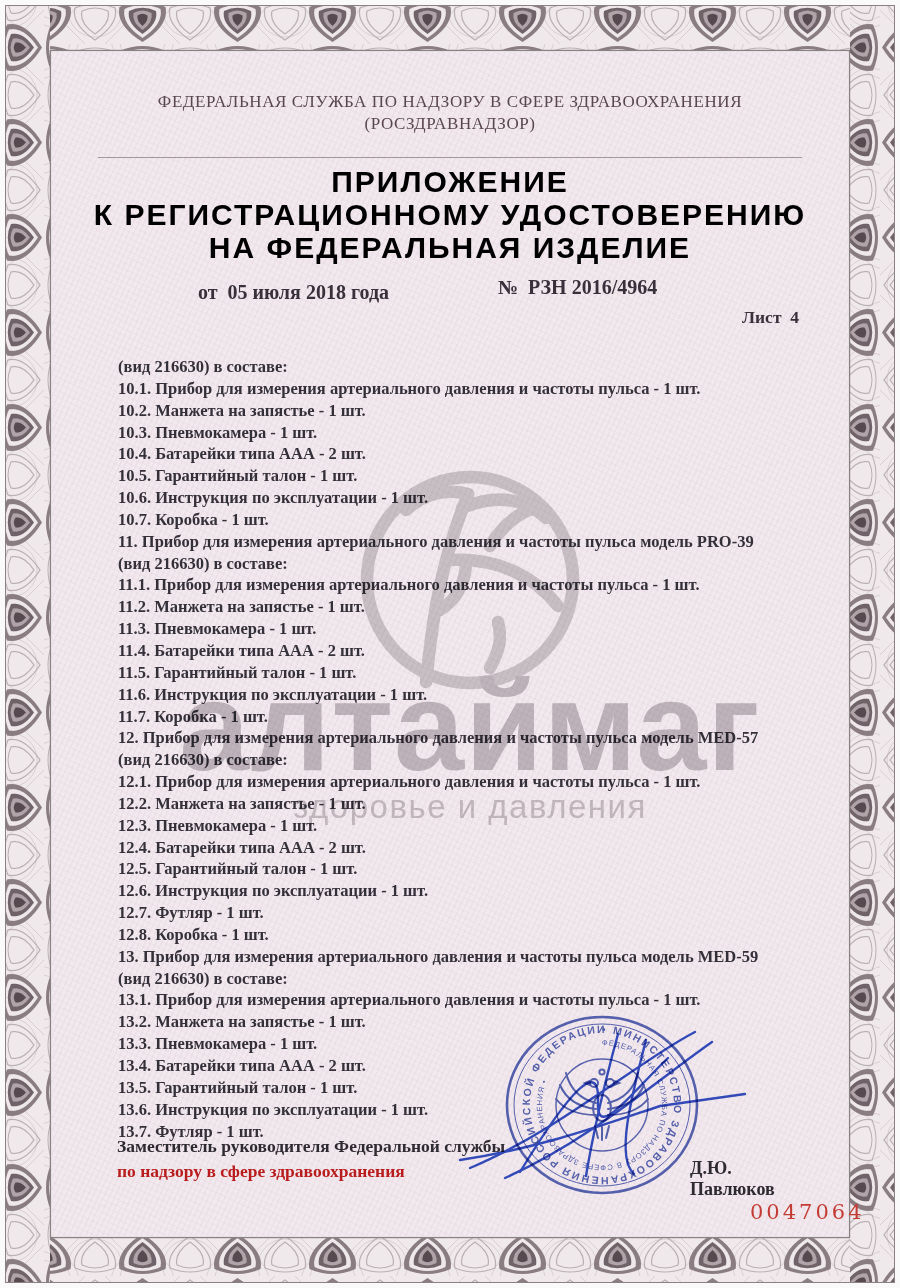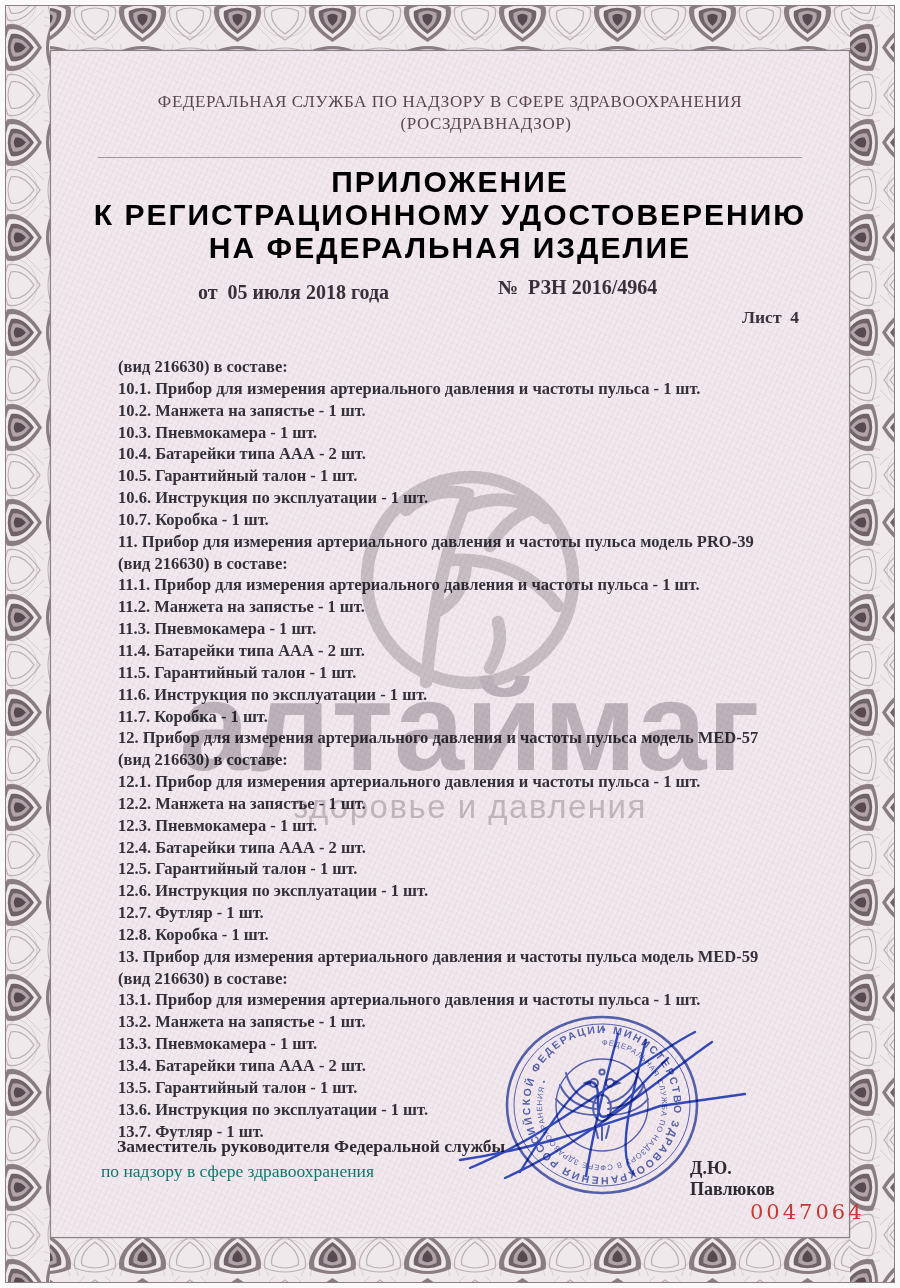--- a/index.html
+++ b/index.html
@@ -9,33 +9,33 @@
   .paper{position:absolute;left:52px;top:52px;width:796px;height:1184px;z-index:2;
         background-color:#f2e9ee;
         background-image:
           repeating-linear-gradient(115deg, rgba(221,198,212,.22) 0 1.5px, rgba(0,0,0,0) 1.5px 5px),
           repeating-linear-gradient(25deg, rgba(229,213,223,.28) 0 1.5px, rgba(0,0,0,0) 1.5px 6px);}
   .content{position:absolute;left:0;top:0;width:787px;height:1288px;z-index:3;}
   .pre{white-space:pre;}
   .h{position:absolute;left:52px;width:796px;text-align:center;color:#59474e;
      font-family:"Liberation Serif",serif;letter-spacing:.6px;}
   .h1{top:92px;font-size:17px;}
-  .h2{top:114px;font-size:17px;padding-left:36px;}
+  .h2{top:114px;font-size:17px;}
   .rule{position:absolute;left:98px;top:157px;width:704px;border-top:1px solid #a2969b;}
   .t{position:absolute;left:52px;width:796px;text-align:center;color:#000000;
      font-family:"Liberation Sans",sans-serif;font-weight:700;letter-spacing:2px;font-size:30px;}
   .t1{top:165px;}.t2{top:198px;}.t3{top:231px;}
   .date{position:absolute;left:198px;top:281px;font-weight:700;font-size:20px;color:#38313c;}
   .regnum{position:absolute;left:498px;top:276px;font-weight:700;font-size:20px;color:#38313c;}
   .sheet{position:absolute;left:742px;top:307px;font-weight:700;font-size:17.5px;color:#38313c;}
   .bodytext{position:absolute;left:118px;top:356px;width:712px;
      font-size:16.5px;line-height:21.85px;color:#34303a;}
   .line{white-space:nowrap;font-weight:bold;}
   .f1{position:absolute;left:117px;top:1136px;font-weight:700;font-size:17.5px;color:#2e2a31;}
-  .f2{position:absolute;left:101px;top:1161px;font-weight:400;font-size:17.5px;color:#0f766e;}
+  .f2{position:absolute;left:117px;top:1161px;font-weight:700;font-size:17.5px;color:#b91c1c;}
   .fname{position:absolute;left:690px;top:1158px;font-weight:700;font-size:18px;color:#2e2a31;}
   .serial{position:absolute;left:750px;top:1200px;font-family:"DejaVu Serif",serif;
      font-size:21px;letter-spacing:3px;color:#c33b33;}
   .wm{position:absolute;left:0;top:0;width:812px;height:1288px;z-index:4;
       pointer-events:none;mix-blend-mode:multiply;opacity:.55;}
   .wm-logo{position:absolute;left:340px;top:450px;}
   .wm-brand{position:absolute;left:160px;top:664px;width:620px;text-align:center;
       font-family:"Liberation Sans",sans-serif;font-weight:700;font-size:126px;line-height:1;
       color:#9a9398;letter-spacing:1px;}
   .wm-tag{position:absolute;left:160px;top:788px;width:620px;text-align:center;

